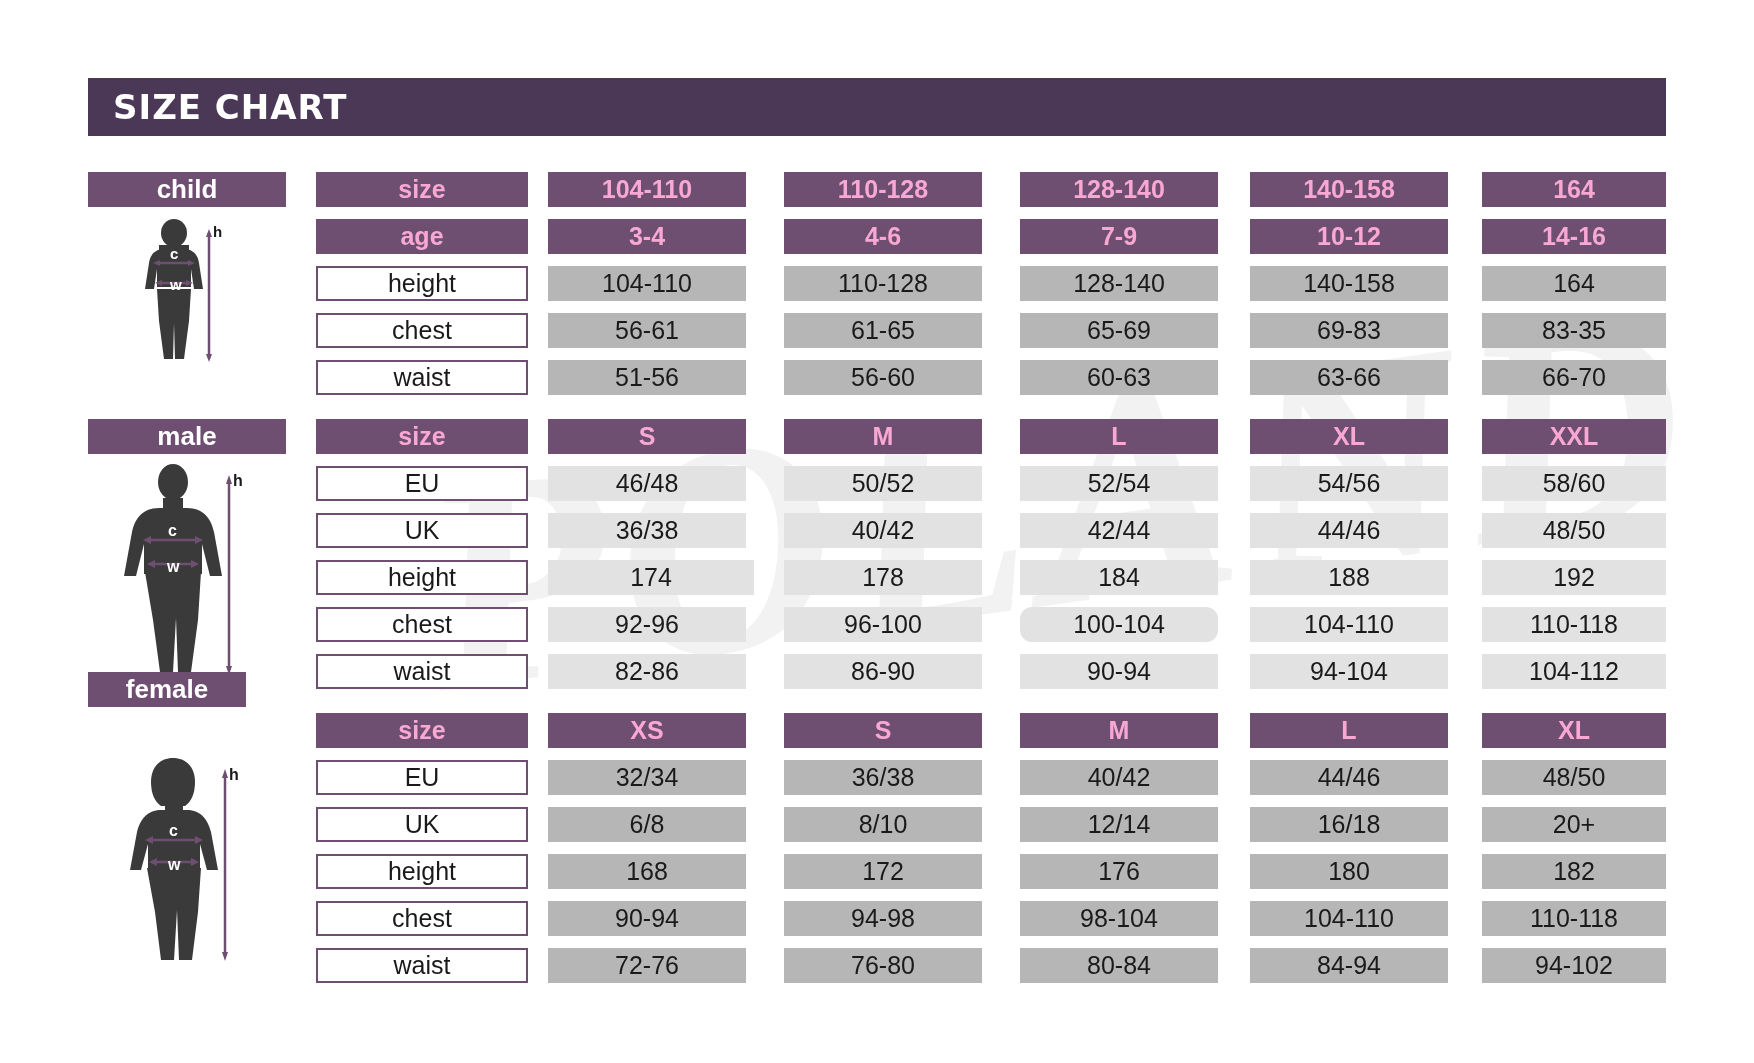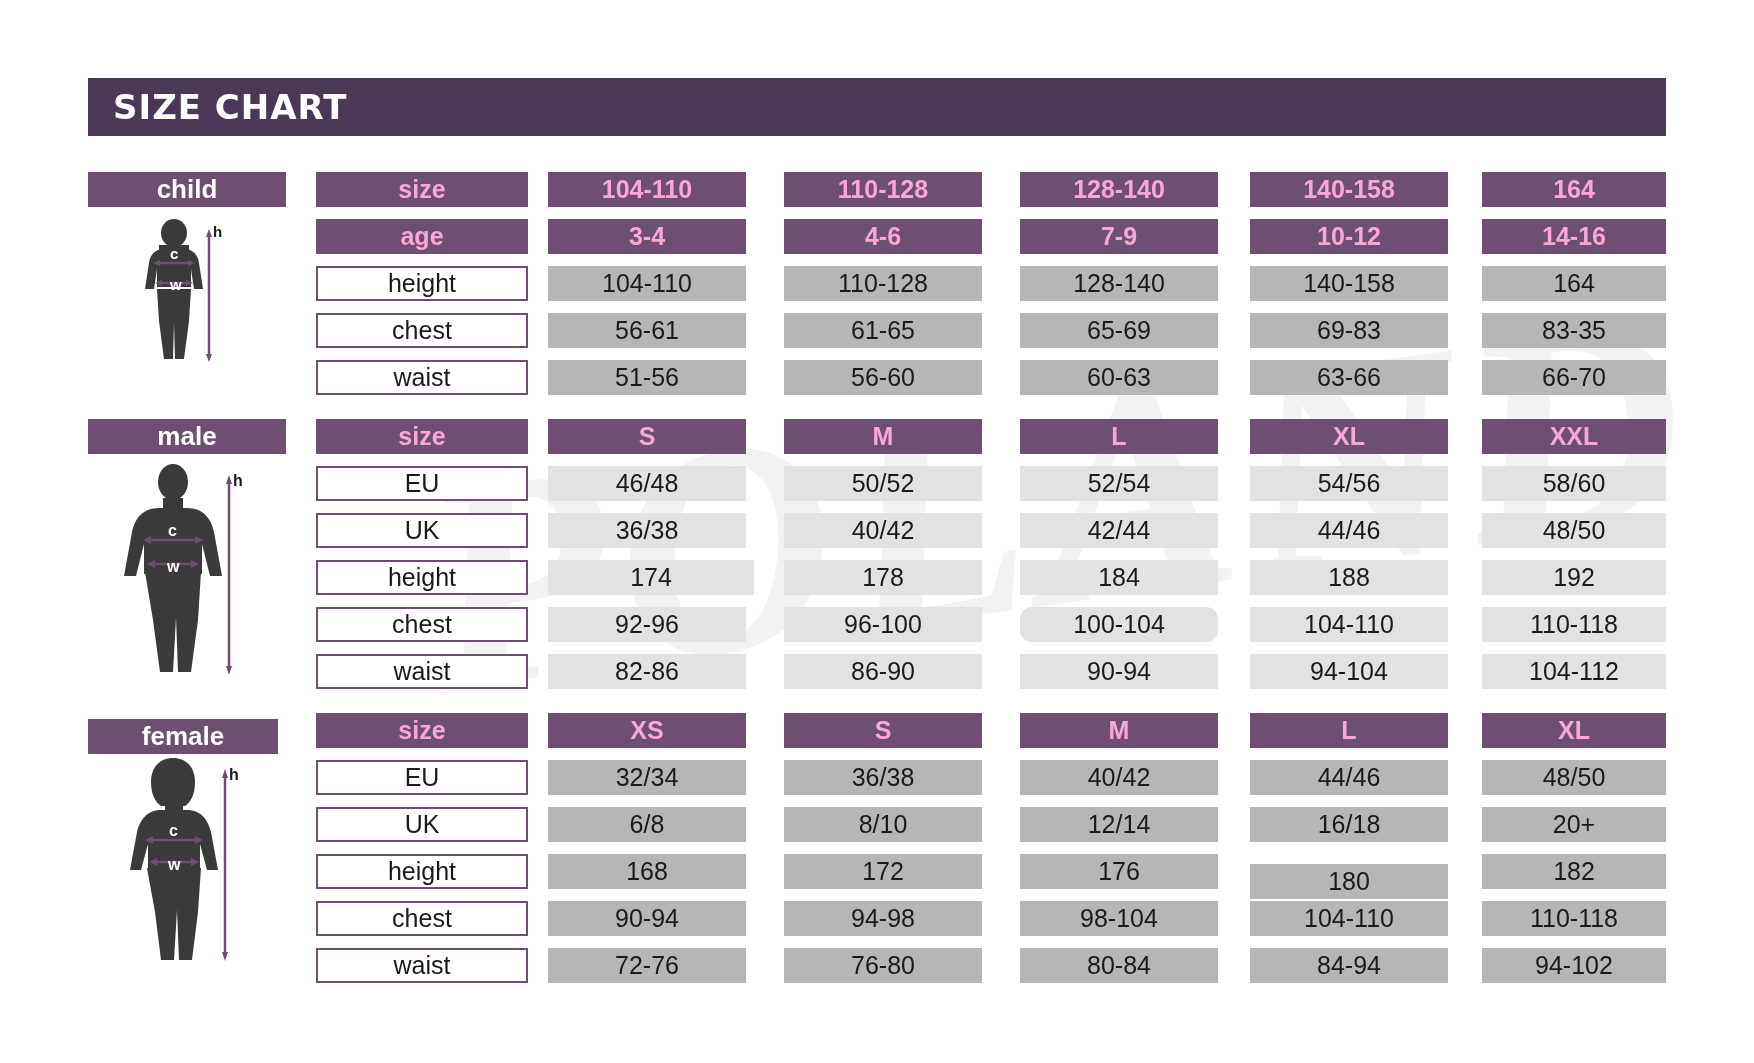--- a/index.html
+++ b/index.html
@@ -225,21 +225,21 @@
         <polygon points="96,78 88,74 88,82" fill="#6e4f72" stroke="none"></polygon>
         <line x1="44" y1="102" x2="88" y2="102"></line>
         <polygon points="40,102 48,98 48,106" fill="#6e4f72" stroke="none"></polygon>
         <polygon points="92,102 84,98 84,106" fill="#6e4f72" stroke="none"></polygon>
       </g>
       <text x="126" y="24" fill="#1a1a1a" font-size="16" font-weight="bold" font-family="Liberation Sans, sans-serif">h</text>
       <text x="61" y="74" fill="#ffffff" font-size="16" font-weight="bold" font-family="Liberation Sans, sans-serif">c</text>
       <text x="60" y="110" fill="#ffffff" font-size="16" font-weight="bold" font-family="Liberation Sans, sans-serif">w</text>
     </svg>
       </div>
-      <div class="cell grouplabel" style="left: 88px; width: 190px; top: 719px;">female</div>
+      <div class="cell grouplabel" style="left: 88px; width: 158px; top: 672px;">female</div>
       <div class="cell purple" style="left: 316px; width: 212px; top: 713px;">size</div>
       <div class="cell purple" style="left: 548px; width: 198px; top: 713px;">XS</div>
       <div class="cell purple" style="left: 784px; width: 198px; top: 713px;">S</div>
       <div class="cell purple" style="left: 1020px; width: 198px; top: 713px;">M</div>
       <div class="cell purple" style="left: 1250px; width: 198px; top: 713px;">L</div>
       <div class="cell purple" style="left: 1482px; width: 184px; top: 713px;">XL</div>
       <div class="cell outline" style="left: 316px; width: 212px; top: 760px;">EU</div>
       <div class="cell grey" style="left: 548px; width: 198px; top: 760px;">32/34</div>
       <div class="cell grey" style="left: 784px; width: 198px; top: 760px;">36/38</div>
       <div class="cell grey" style="left: 1020px; width: 198px; top: 760px;">40/42</div>
@@ -248,21 +248,21 @@
       <div class="cell outline" style="left: 316px; width: 212px; top: 807px;">UK</div>
       <div class="cell grey" style="left: 548px; width: 198px; top: 807px;">6/8</div>
       <div class="cell grey" style="left: 784px; width: 198px; top: 807px;">8/10</div>
       <div class="cell grey" style="left: 1020px; width: 198px; top: 807px;">12/14</div>
       <div class="cell grey" style="left: 1250px; width: 198px; top: 807px;">16/18</div>
       <div class="cell grey" style="left: 1482px; width: 184px; top: 807px;">20+</div>
       <div class="cell outline" style="left: 316px; width: 212px; top: 854px;">height</div>
       <div class="cell grey" style="left: 548px; width: 198px; top: 854px;">168</div>
       <div class="cell grey" style="left: 784px; width: 198px; top: 854px;">172</div>
       <div class="cell grey" style="left: 1020px; width: 198px; top: 854px;">176</div>
-      <div class="cell grey" style="left: 1250px; width: 198px; top: 854px; margin-top: 10px;">180</div>
+      <div class="cell grey" style="left: 1250px; width: 198px; top: 854px;">180</div>
       <div class="cell grey" style="left: 1482px; width: 184px; top: 854px;">182</div>
       <div class="cell outline" style="left: 316px; width: 212px; top: 901px;">chest</div>
       <div class="cell grey" style="left: 548px; width: 198px; top: 901px;">90-94</div>
       <div class="cell grey" style="left: 784px; width: 198px; top: 901px;">94-98</div>
       <div class="cell grey" style="left: 1020px; width: 198px; top: 901px;">98-104</div>
       <div class="cell grey" style="left: 1250px; width: 198px; top: 901px;">104-110</div>
       <div class="cell grey" style="left: 1482px; width: 184px; top: 901px;">110-118</div>
       <div class="cell outline" style="left: 316px; width: 212px; top: 948px;">waist</div>
       <div class="cell grey" style="left: 548px; width: 198px; top: 948px;">72-76</div>
       <div class="cell grey" style="left: 784px; width: 198px; top: 948px;">76-80</div>

